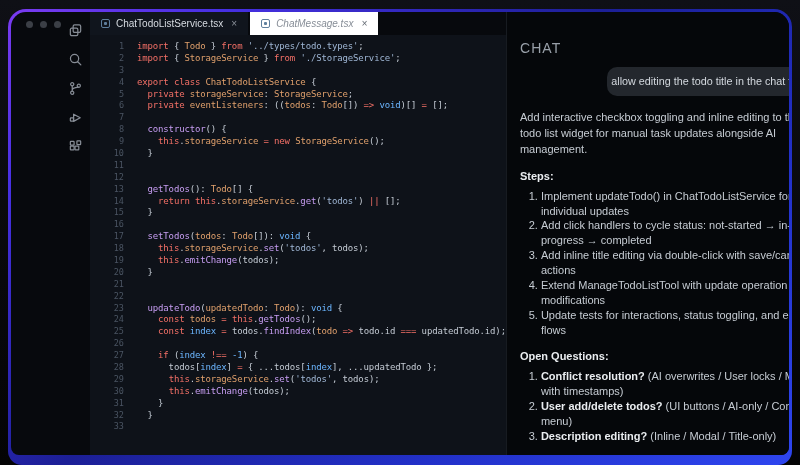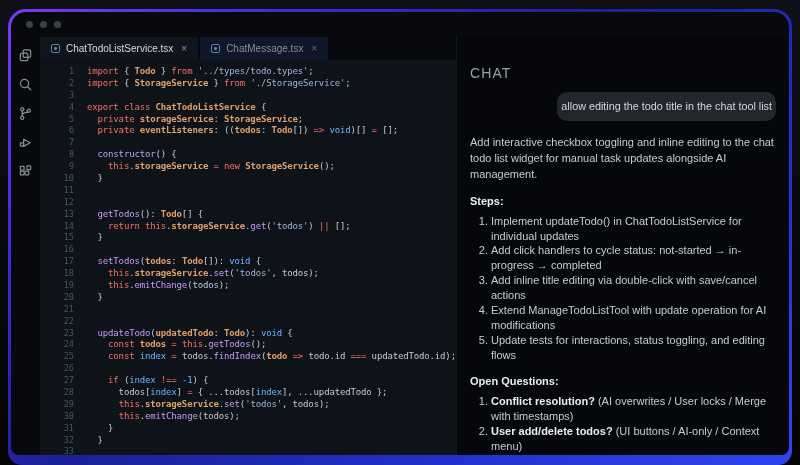--- a/index.html
+++ b/index.html
@@ -12,47 +12,47 @@
   .frame {
     position:absolute; left:8px; right:8px; top:9px; bottom:0;
     border-radius:18px 18px 14px 14px;
     padding:3px 3px 10px 3px;
     background:linear-gradient(140deg,#7a3bf0 0%,#4730e4 16%,#1c1f96 45%,#2230c8 72%,#2e45ef 100%);
   }
   .window {
     width:100%; height:100%;
     border-radius:15px 15px 8px 8px;
     background:#07090d; overflow:hidden;
-    display:flex; flex-direction:column;
+    display:flex; flex-direction:row;
   }
   .titlebar { height:25px; flex:0 0 25px; display:flex; align-items:center; padding-left:15px; gap:7px; }
   .dot { width:7px; height:7px; border-radius:50%; background:#3b3f46; }
   .main { flex:1; display:flex; min-height:0; }
 
   
   .activitybar { width:29px; flex:0 0 29px; display:flex; flex-direction:column; align-items:center; padding-top:10px; gap:12px; }
   .abicon { width:17px; height:17px; display:flex; align-items:center; justify-content:center; }
   .abicon svg { stroke:#878d96; fill:none; stroke-width:1.3; stroke-linecap:round; stroke-linejoin:round; }
 
   
   .editor { flex:1; display:flex; flex-direction:column; min-width:0; }
   .tabbar { height:23px; flex:0 0 23px; display:flex; background:#07090d; }
   .tab { display:flex; align-items:center; gap:6px; padding:0 11px; font-size:10px; white-space:nowrap; }
   .tab.active { background:#10151d; color:#d6dbe1; }
-  .tab.inactive { background:#0f172a; color:#868d96; margin-left:2px; }
+  .tab.inactive { background:#ffffff; color:#868d96; margin-left:2px;font-style:italic; }
   .tab .close { font-size:10px; color:#8b929b; margin-left:2px; }
   .tab.inactive .close { color:#646b74; }
   .fileicon { width:9px; height:9px; border:1px solid #5f7f9d; border-radius:2px; position:relative; }
   .fileicon::after{ content:""; position:absolute; left:2px; top:2px; width:3px; height:3px; background:#5f7f9d; border-radius:1px; }
 
   .code { flex:1; background:#0e1219; padding-top:5px; overflow:hidden;
           font-family:"DejaVu Sans Mono", monospace; font-size:9px; letter-spacing:-0.15px; }
   .crow { display:flex; height:11.9px; align-items:center; white-space:pre; }
   .ln { flex:0 0 34px; text-align:right; color:#4a5462; margin-right:13px; font-size:8.5px; letter-spacing:0; }
-  .tk-k { color:var(--c-k); } .tk-t { color:var(--c-t);font-weight:bold; } .tk-f { color:var(--c-f); }
+  .tk-k { color:var(--c-k); } .tk-t { color:var(--c-t); } .tk-f { color:var(--c-f); }
   .tk-b { color:var(--c-b); } .tk-s { color:var(--c-s); } .tk-c { color:var(--c-c); }
   .tk-d { color:var(--c-d); }
 
   
   .chat { width:333px; flex:0 0 333px; background:#05070a; border-left:1px solid #171b21;
           padding:8px 13px 12px; display:flex; flex-direction:column;
           font-size:11px; color:#c6ccd3; }
   .chat-title { font-size:14px; letter-spacing:1.1px; color:#99a0a9; margin:20px 0 11px; }
   .bubble { align-self:flex-end; background:#23272d; color:#d3d8de; padding:7px 4px;
             border-radius:10px; max-width:84%; margin-bottom:13px; font-size:10.8px; line-height:1.4; }

